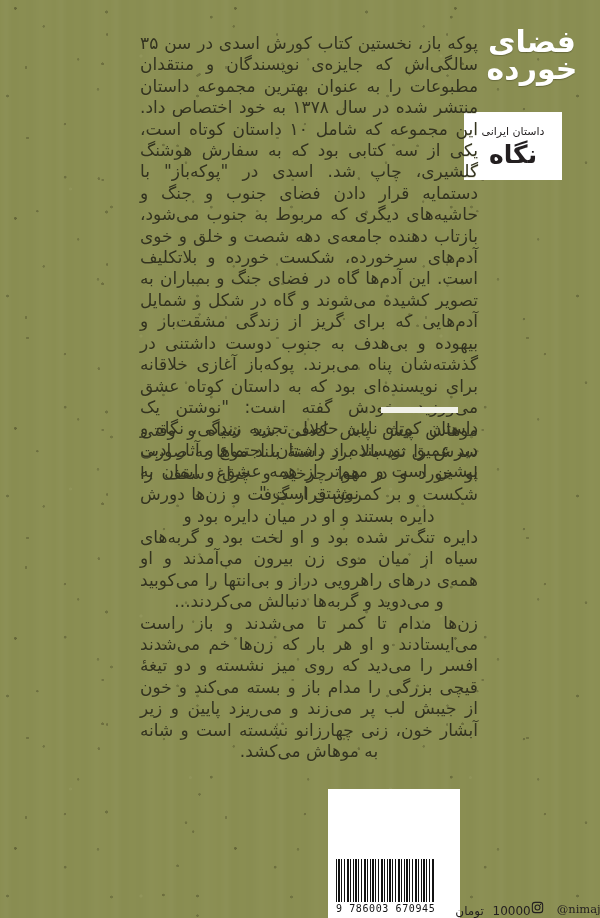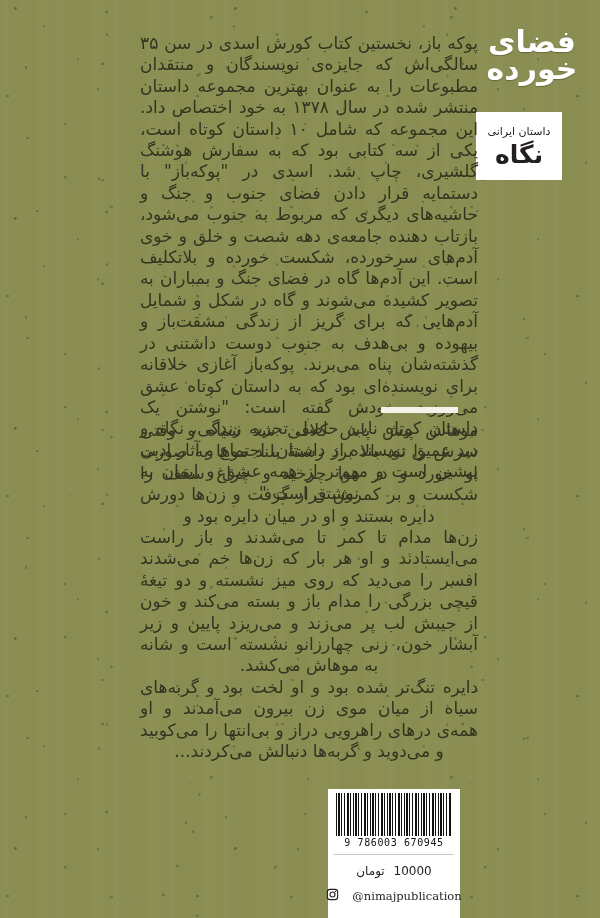--- a/index.html
+++ b/index.html
@@ -96,21 +96,21 @@
     letter-spacing: .5px;
     text-shadow: 0 1px 1px rgba(40,40,20,.35);
   }
   #imprint-logo .ln1 { font-size: 30px; }
   #imprint-logo .ln2 { font-size: 30px; margin-top: -2px; }
 
   #genre-box {
     position: absolute;
     top: 112px;
     right: 38px;
-    width: 86px;
+    width: 98px;
     height: 68px;
     background: #ffffff;
     display: flex;
     flex-direction: column;
     align-items: center;
     justify-content: center;
     gap: 4px;
   }
   #genre-box .genre-label {
     font-size: 11px;
@@ -157,21 +157,22 @@
 
   
   #info-panel {
     position: absolute;
     left: 328px;
     top: 789px;
     width: 132px;
     height: 129px;
     background: #ffffff;
     display: flex;
-    flex-direction: column;
+    flex-direction: row;
+    align-items: flex-end;
   }
   #barcode-area {
     height: 63px;
     padding: 4px 8px 0 8px;
     box-sizing: border-box;
   }
   #barcode-bars {
     height: 43px;
     width: 100%;
     background-image: repeating-linear-gradient(90deg,
@@ -237,22 +238,22 @@
   </div>
 
   <div class="text-col" id="blurb">
     <p>پوکه باز، نخستین کتاب کورش اسدی در سن ۳۵ سالگی‌اش که جایزه‌ی نویسندگان و منتقدان مطبوعات را به عنوان بهترین مجموعه داستان منتشر شده در سال ۱۳۷۸ به خود اختصاص داد. این مجموعه که شامل ۱۰ داستان کوتاه است، یکی از سه کتابی بود که به سفارش هوشنگ گلشیری، چاپ شد. اسدی در "پوکه‌باز" با دستمایه قرار دادن فضای جنوب و جنگ و حاشیه‌های دیگری که مربوط به جنوب می‌شود، بازتاب دهنده جامعه‌ی دهه شصت و خلق و خوی آدم‌های سرخورده، شکست خورده و بلاتکلیف است. این آدم‌ها گاه در فضای جنگ و بمباران به تصویر کشیده می‌شوند و گاه در شکل و شمایل آدم‌هایی که برای گریز از زندگی مشقت‌بار و بیهوده و بی‌هدف به جنوب دوست داشتنی در گذشته‌شان پناه می‌برند. پوکه‌باز آغازی خلاقانه برای نویسنده‌ای بود که به داستان کوتاه عشق می‌ورزید. خودش گفته است: "نوشتن یک داستان کوتاه ناب، حاصل تجربه زندگی، نگاه و دید عمیق نویسنده از داستان، اجتماع و آثار ادبی پیشین است و مهم‌تر از همه عشق و ایمان به نوشتن است."</p>
   </div>
 
   <div id="divider"></div>
 
   <div class="text-col" id="excerpt">
     <p>موهاش پیش پاش کلافی شد سیاه و وقتی سرش را تند بالا برد رشتهٔ بلند موها به صورت او خورد و در هوا چرخید و چراغ سقف را شکست و بر کمرش قرار گرفت و زن‌ها دورش دایره بستند و او در میان دایره بود و</p>
+    <p>دایره تنگ‌تر شده بود و او لخت بود و گربه‌های سیاه از میان موی زن بیرون می‌آمدند و او همه‌ی درهای راهرویی دراز و بی‌انتها را می‌کوبید و می‌دوید و گربه‌ها دنبالش می‌کردند...</p>
     <p>زن‌ها مدام تا کمر تا می‌شدند و باز راست می‌ایستادند و او هر بار که زن‌ها خم می‌شدند افسر را می‌دید که روی میز نشسته و دو تیغهٔ قیچی بزرگی را مدام باز و بسته می‌کند و خون از جیبش لب پر می‌زند و می‌ریزد پایین و زیر آبشار خون، زنی چهارزانو نشسته است و شانه به موهاش می‌کشد.</p>
-    <p>دایره تنگ‌تر شده بود و او لخت بود و گربه‌های سیاه از میان موی زن بیرون می‌آمدند و او همه‌ی درهای راهرویی دراز و بی‌انتها را می‌کوبید و می‌دوید و گربه‌ها دنبالش می‌کردند...</p>
   </div>
 
   <div id="info-panel">
 
     <div id="barcode-area">
       <div id="barcode-bars"></div>
       <div id="isbn-digits">9 786003 670945</div>
     </div>
 
     <div id="panel-rule"></div>

